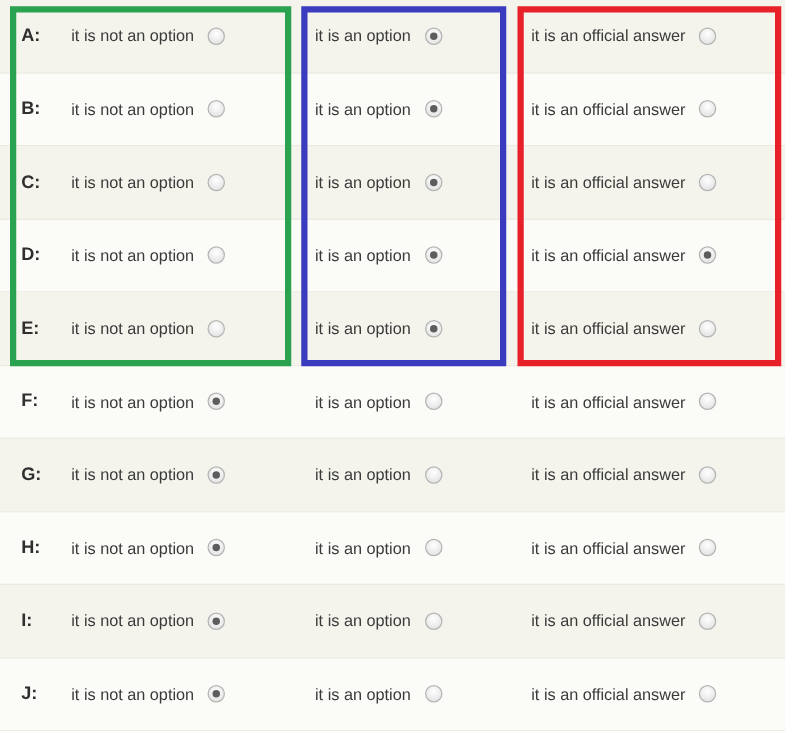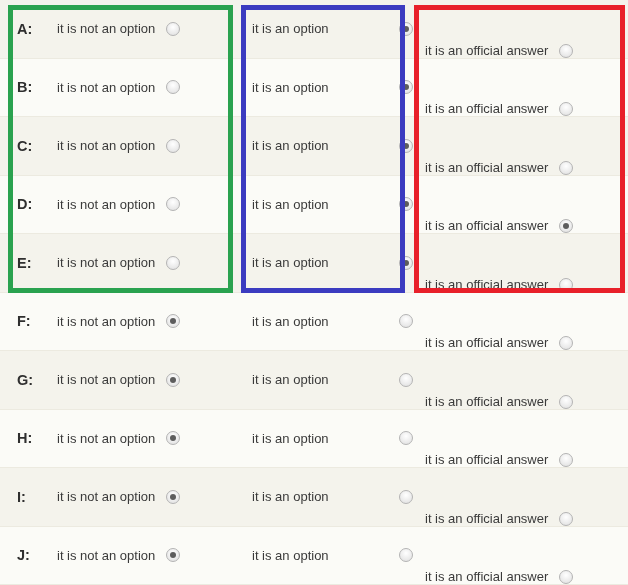--- a/index.html
+++ b/index.html
@@ -37,22 +37,22 @@
   .row.odd  { background: #f4f3ec; }
   .row.even { background: #fbfbf7; }
 
   .cell {
     box-sizing: border-box;
     height: 100%;
     display: flex;
     align-items: center;
   }
   .cell-1 { width: 240px; padding-left: 17px; }
-  .cell-2 { width: 173px; padding-left: 12px; justify-content: space-between; }
-  .cell-3 { width: 215px; padding-left: 12px; align-items: flex-end; }
+  .cell-2 { width: 173px; padding-left: 12px; }
+  .cell-3 { width: 215px; padding-left: 12px; }
 
   .row-label {
     font-weight: bold;
     font-size: 14.5px;
     color: #2f2f2f;
     width: 36px;
     flex: none;
   }
 
   .opt-text {

